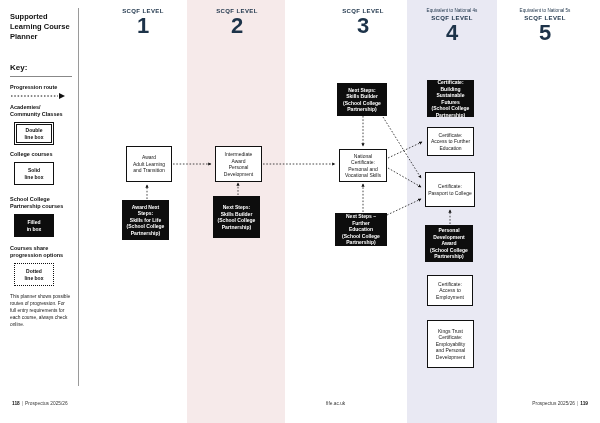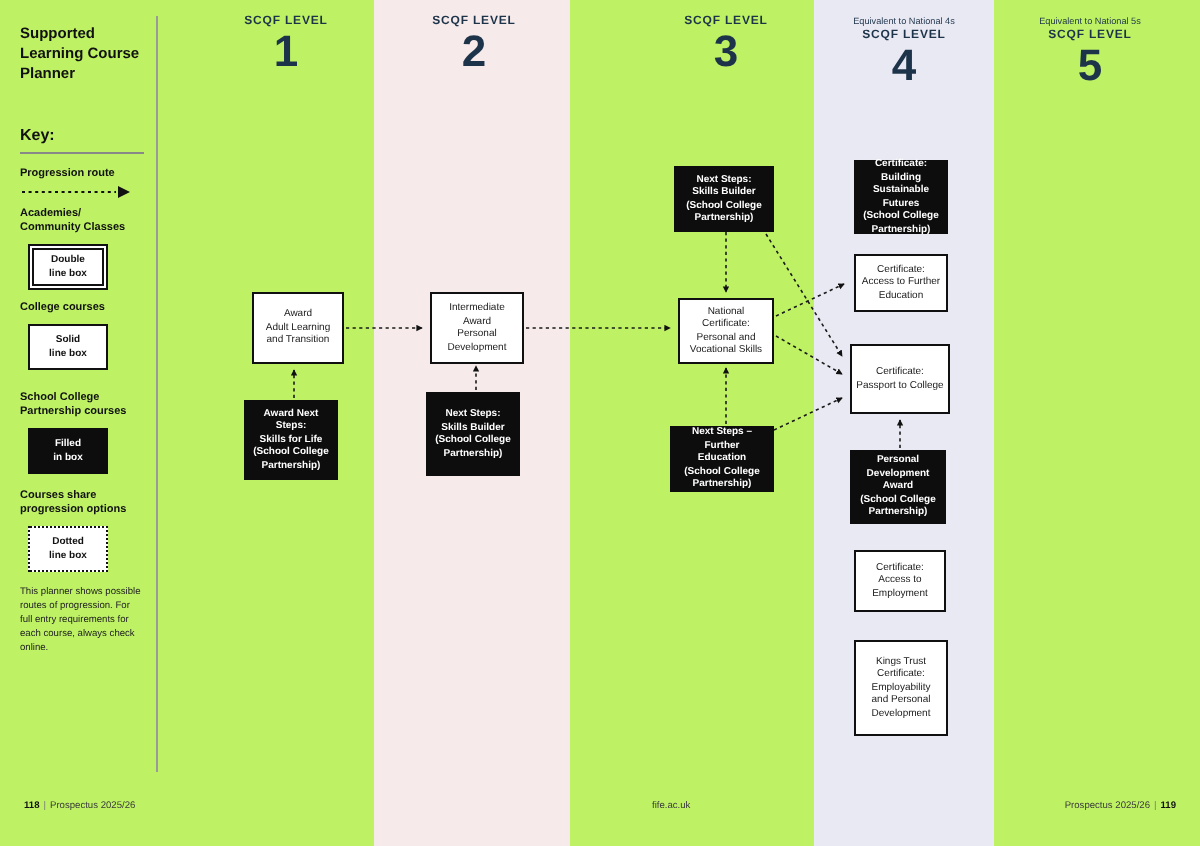--- a/index.html
+++ b/index.html
@@ -1,16 +1,16 @@
 <!DOCTYPE html>
 <html><head>
 <meta charset="utf-8">
 <style>
   html,body{margin:0;padding:0;background:#e0e0e0;font-family:"Liberation Sans",sans-serif;}
-  .page{position:relative;width:600px;height:423px;background:#bef264;overflow:hidden;color:#1a1a1a;}
+  .page{position:relative;width:600px;height:423px;background:#ffffff;overflow:hidden;color:#1a1a1a;}
   .band{position:absolute;top:0;height:423px;z-index:0;}
   .band.pink{left:187px;width:98px;background:#f6eaea;}
   .band.lav{left:407px;width:90px;background:#e9e9f3;}
   .vrule{position:absolute;left:78px;top:8px;width:1px;height:378px;background:#9a9a9a;z-index:1;}
   
   .sb{position:absolute;z-index:2;}
   .sb-title{left:10px;top:12px;width:64px;font-size:7.5px;font-weight:bold;line-height:1.3;color:#111;}
   .sb-key{left:10px;top:63px;font-size:8px;font-weight:bold;color:#111;}
   .sb-keyrule{left:10px;top:76px;width:62px;height:1px;background:#888;}
   .leg-label{position:absolute;left:10px;z-index:2;font-size:5.5px;font-weight:bold;line-height:1.35;white-space:pre-line;color:#111;}

